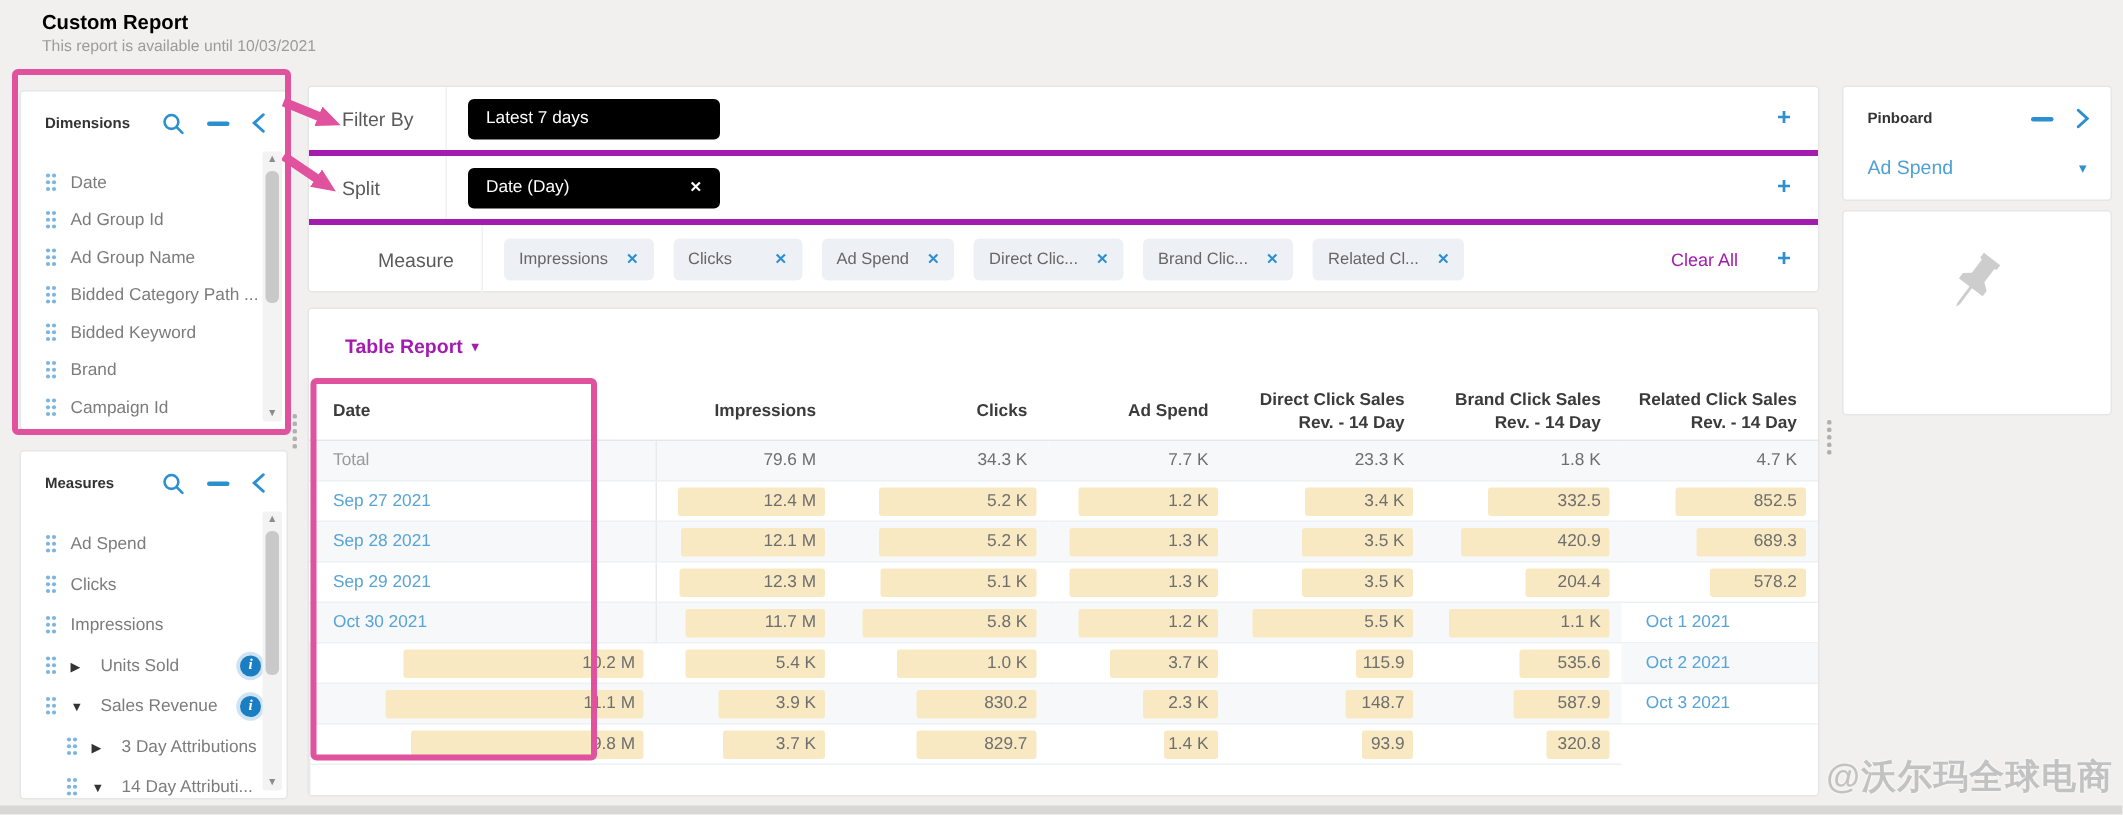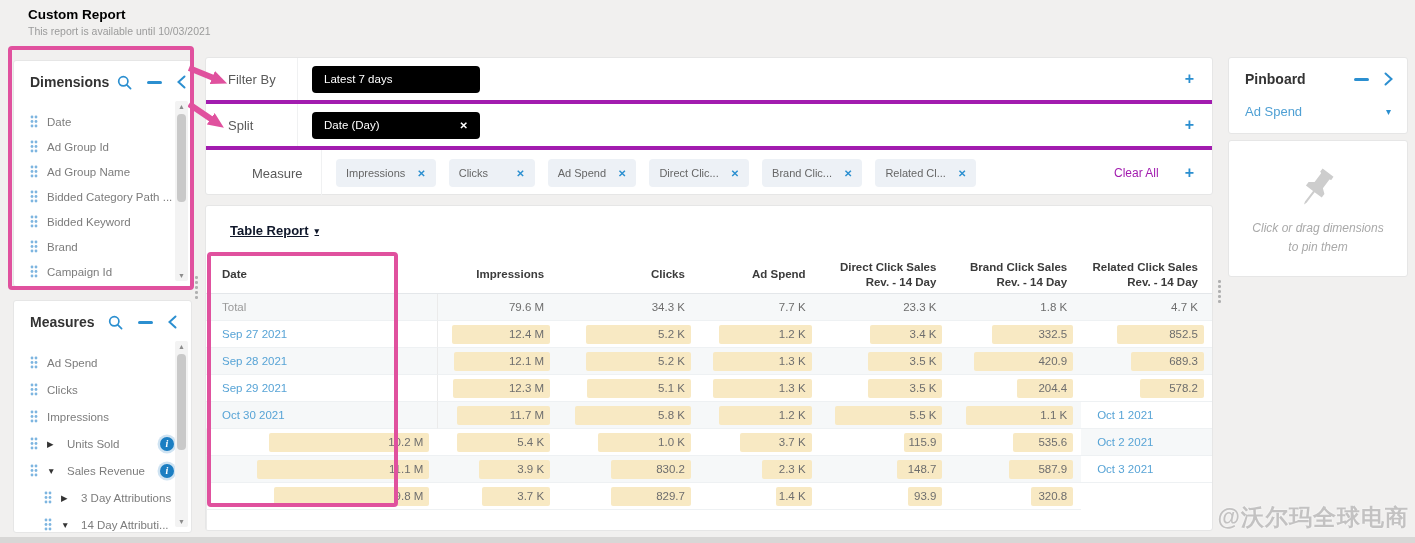--- a/index.html
+++ b/index.html
@@ -8,21 +8,21 @@
 
   .title { position:absolute; left:28px; top:7px; font-size:13.5px; font-weight:bold; color:#000000; }
   .subtitle { position:absolute; left:28px; top:25px; font-size:10.5px; color:#9b9b9b; }
 
   .card { position:absolute; background:#fff; border:1px solid #e6e6e6; border-radius:3px; }
 
   
   .dims  { left:13px; top:60px;  width:179px; height:227px; }
   .meas  { left:13px; top:300px; width:179px; height:233px; }
   .phead { display:flex; align-items:center; height:36px; padding:6px 14px 0 16px; }
-  .ptitle{ font-size:14px; font-weight:bold; color:#333; margin-right:8px; }
+  .ptitle{ font-size:10px; font-weight:bold; color:#333; margin-right:8px; }
   .hicons{ margin-left:auto; display:flex; align-items:center; gap:15px; }
   .minusbar { width:15px; height:3px; background:#2b8fd0; border-radius:2px; cursor:pointer; }
   .plist { position:relative; padding-top:12px; }
   .pitem { height:25px; display:flex; align-items:center; padding-left:16px; gap:9px; cursor:pointer; }
   .mitem { height:27px; }
   .indent{ padding-left:30px; }
   .plabel{ font-size:11.5px; color:#7c7c7c; white-space:nowrap; }
   .grip  { display:flex; width:8px; flex:none; }
   .expander { font-size:8.5px; color:#333; width:11px; flex:none; }
   .info  { margin-left:auto; margin-right:17px; width:14px; height:14px; border-radius:50%; flex:none;
@@ -48,22 +48,22 @@
   .chip-solid .x { color:#fff; font-size:10px; font-weight:bold; }
   .chip-light { min-width:86px; height:28px; background:#edf1f6; border-radius:4px; color:#666; font-size:11px;
                 display:flex; align-items:center; justify-content:space-between; gap:12px; padding:0 10px; cursor:pointer; }
   .chip-light .x { color:#2b8fd0; font-size:10px; font-weight:bold; }
   .fright { margin-left:auto; display:flex; align-items:center; gap:26px; padding-right:18px; }
   .clearall { color:#a21caf; font-size:12px; cursor:pointer; }
   .plusbtn { color:#2b8fd0; font-size:16px; font-weight:bold; cursor:pointer; }
 
   
   .tablecard { left:205px; top:205px; width:1008px; height:326px; }
-  .treport { position:absolute; top:17px; left:24px; color:#0f172a; font-weight:bold; font-size:13px;
-             display:flex; align-items:center; gap:6px; cursor:pointer;text-decoration:underline; }
+  .treport { position:absolute; top:17px; left:24px; color:#a21caf; font-weight:bold; font-size:13px;
+             display:flex; align-items:center; gap:6px; cursor:pointer; }
   .caret { font-size:9px; }
   .tgrid { position:absolute; left:0; right:0; top:50px; display:grid;
            grid-template-columns:23% 12% 14% 12% 13% 13% 13%; }
   .hcell { height:38px; display:flex; align-items:center; justify-content:flex-end; text-align:right;
            font-weight:bold; font-size:11.5px; color:#3b3b3b; white-space:pre-line; line-height:1.3;
            border-bottom:1px solid #e4e7ea; padding-right:14px; }
   .hcell.first { justify-content:flex-start; text-align:left; padding-left:16px; }
   .dcell { height:27px; display:flex; align-items:center; padding-left:16px; font-size:11.5px; border-bottom:1px solid #eef1f3; }
   .datelink { color:#58a4d6; cursor:pointer; }
   .totallbl { color:#9a9a9a; }
@@ -640,24 +640,20 @@
     </div>
     <div class="pbsel">
       <span class="pbname">Ad Spend</span>
       <span class="pbcaret">▾</span>
     </div>
   </section>
   <section class="card pb2">
     <svg width="42" height="42" viewBox="0 0 24 24" style="transform:rotate(-8deg)">
       <path fill="#cdcdcd" d="M16 2.5 L21.5 8 L20 9.6 L19 9.2 L14.6 13.6 L15 17 L13.2 18.8 L9.6 15.2 L4.2 20.6 L2.6 21.4 L3.4 19.8 L8.8 14.4 L5.2 10.8 L7 9 L10.4 9.4 L14.8 5 L14.4 4 Z"></path>
     </svg>
-    <div class="pbtext">
-      <span>Click or drag dimensions</span><br>
-      <span>to pin them</span>
-    </div>
   </section>
 
   <div class="annobox box1"></div>
   <div class="annobox box2"></div>
   <svg class="arrows" width="60" height="80" viewBox="0 0 60 80">
     <defs>
       <marker id="ah" markerUnits="userSpaceOnUse" markerWidth="16" markerHeight="14" refX="4" refY="7" orient="auto">
         <path d="M0,0 L16,7 L0,14 Z" fill="#e0519e"></path>
       </marker>
     </defs>

